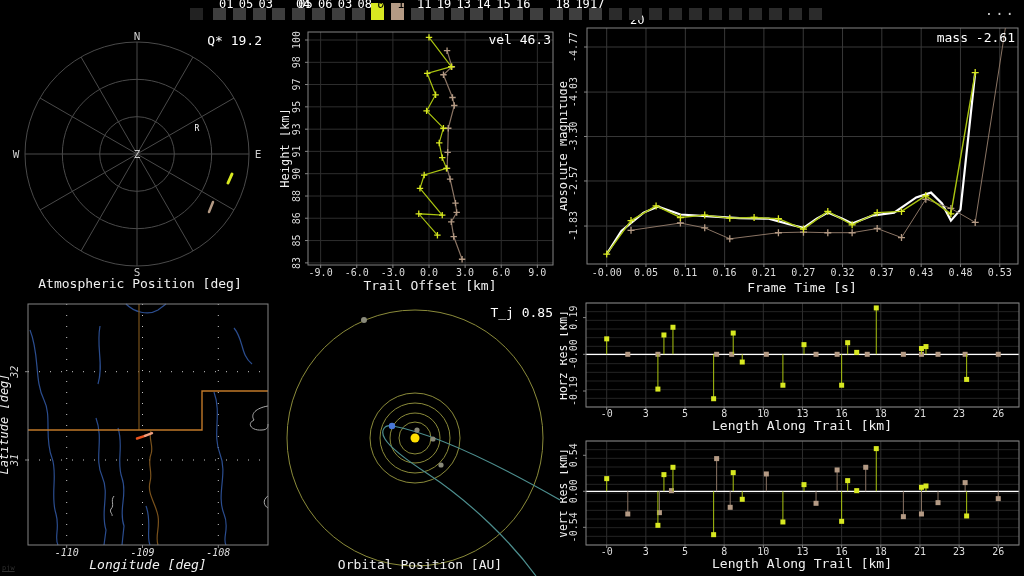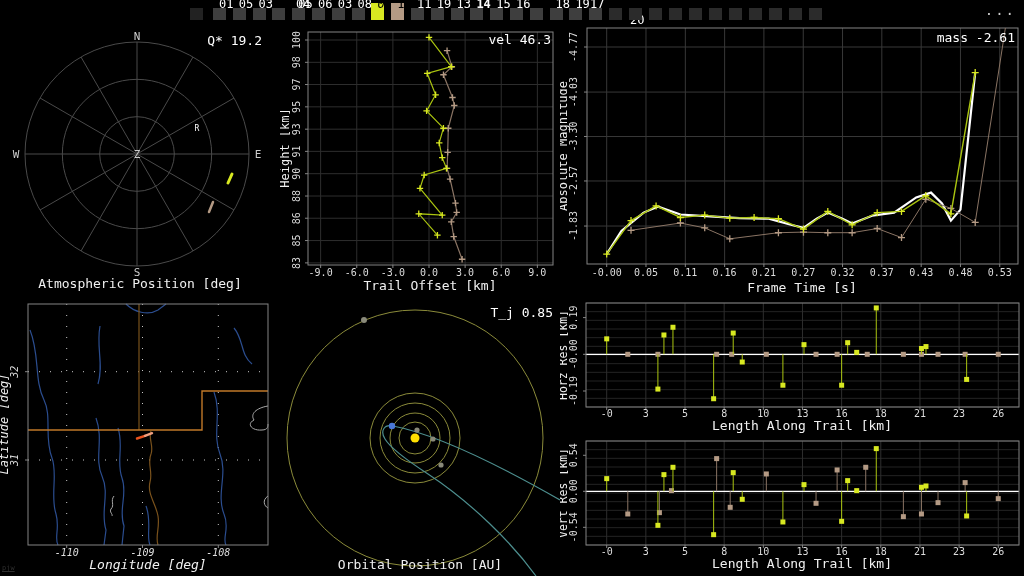--- a/index.html
+++ b/index.html
@@ -50,21 +50,21 @@
         <span class="flabel" style="left: 377.4px; color: rgb(0, 0, 0); font-style: italic;">09</span>
         <div class="fbox" style="left: 391.2px; top: 3px; width: 13px; height: 17px; background: rgb(180, 154, 132);"></div>
         <span class="flabel" style="left: 397.2px; color: rgb(0, 0, 0);">10</span>
         <div class="fbox" style="left: 411px; top: 8px; width: 13px; height: 12px; background: rgb(62, 62, 62);"></div>
         <span class="flabel" style="left: 417px; color: rgb(255, 255, 255);">11</span>
         <div class="fbox" style="left: 430.8px; top: 8px; width: 13px; height: 12px; background: rgb(62, 62, 62);"></div>
         <span class="flabel" style="left: 436.8px; color: rgb(255, 255, 255);">19</span>
         <div class="fbox" style="left: 450.6px; top: 8px; width: 13px; height: 12px; background: rgb(62, 62, 62);"></div>
         <span class="flabel" style="left: 456.6px; color: rgb(255, 255, 255);">13</span>
         <div class="fbox" style="left: 470.4px; top: 8px; width: 13px; height: 12px; background: rgb(62, 62, 62);"></div>
-        <span class="flabel" style="left: 476.4px; color: rgb(255, 255, 255); font-weight: bold;">14</span>
+        <span class="flabel" style="left: 476.4px; color: rgb(255, 255, 255);">14</span>
         <div class="fbox" style="left: 490.2px; top: 8px; width: 13px; height: 12px; background: rgb(62, 62, 62);"></div>
         <span class="flabel" style="left: 496.2px; color: rgb(255, 255, 255);">15</span>
         <div class="fbox" style="left: 510px; top: 8px; width: 13px; height: 12px; background: rgb(62, 62, 62);"></div>
         <span class="flabel" style="left: 516px; color: rgb(255, 255, 255);">16</span>
         <div class="fbox" style="left: 529.8px; top: 8px; width: 13px; height: 12px; background: rgb(62, 62, 62);"></div>
         <span class="flabel" style="left: 546px; color: rgb(255, 255, 255); margin-left: 44px;">17</span>
         <div class="fbox" style="left: 549.6px; top: 8px; width: 13px; height: 12px; background: rgb(62, 62, 62);"></div>
         <span class="flabel" style="left: 555.6px; color: rgb(255, 255, 255);">18</span>
         <div class="fbox" style="left: 569.4px; top: 8px; width: 13px; height: 12px; background: rgb(62, 62, 62);"></div>
         <span class="flabel" style="left: 575.4px; color: rgb(255, 255, 255);">19</span>

